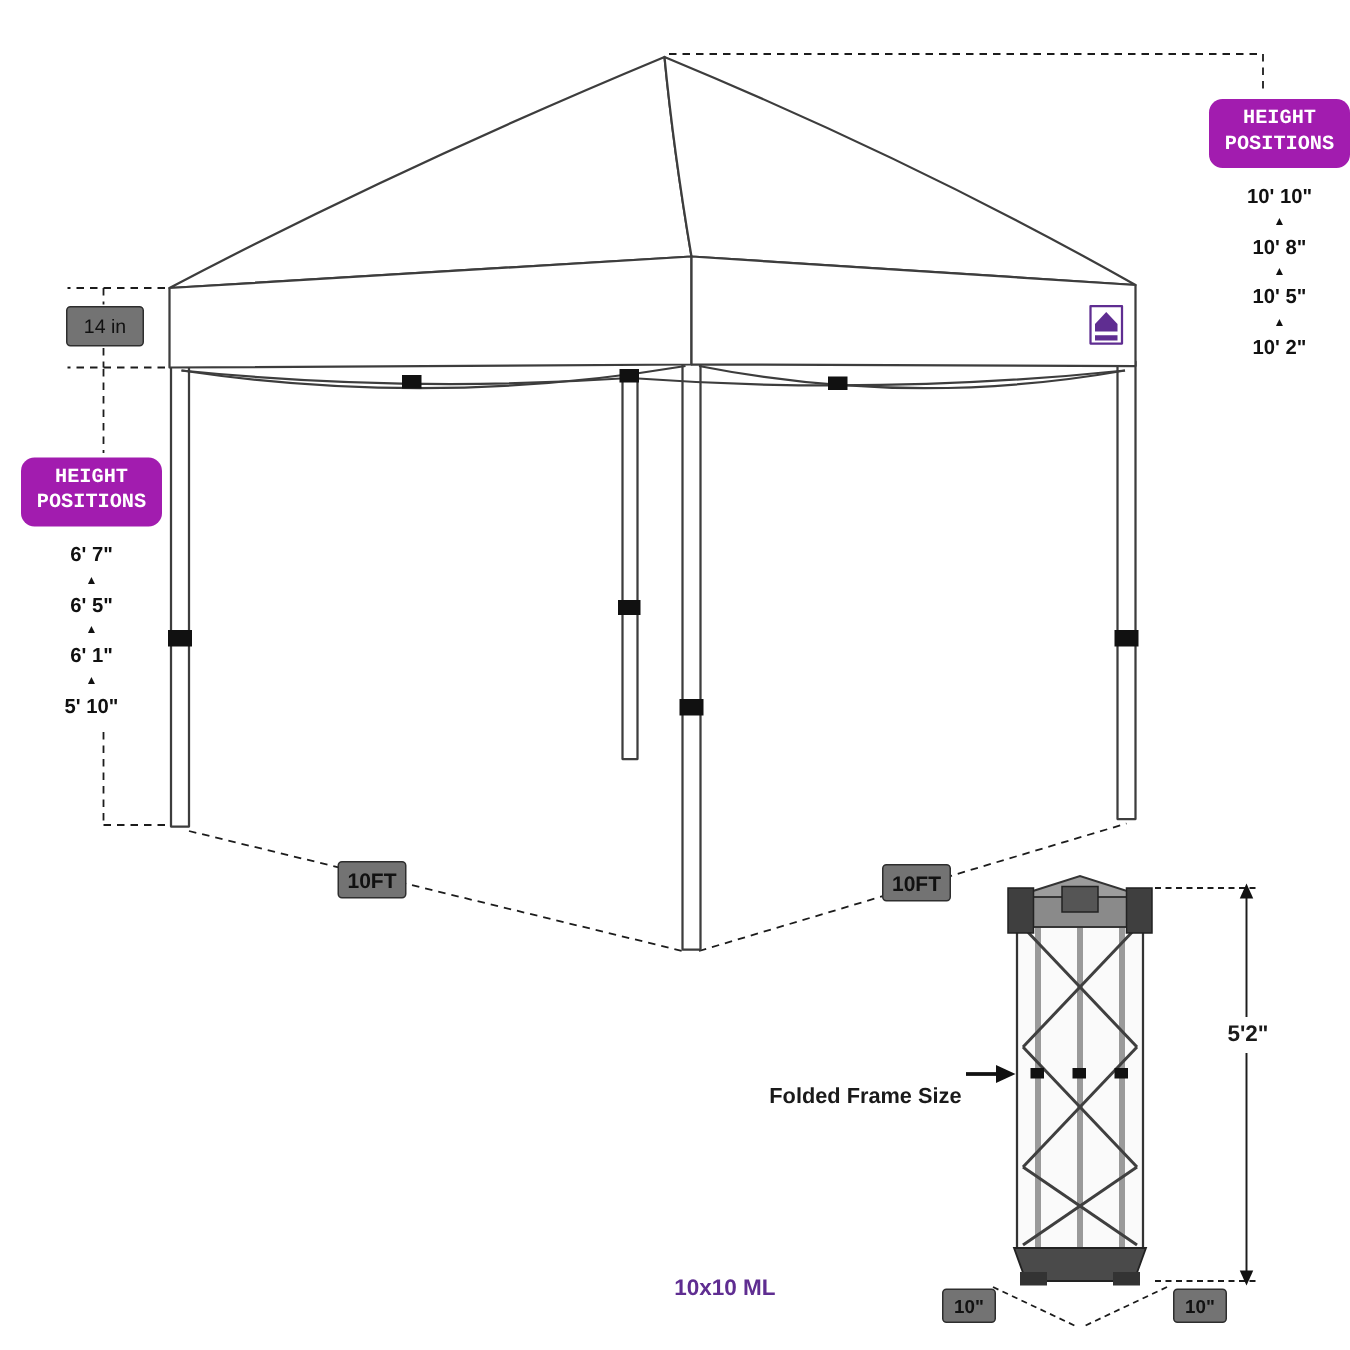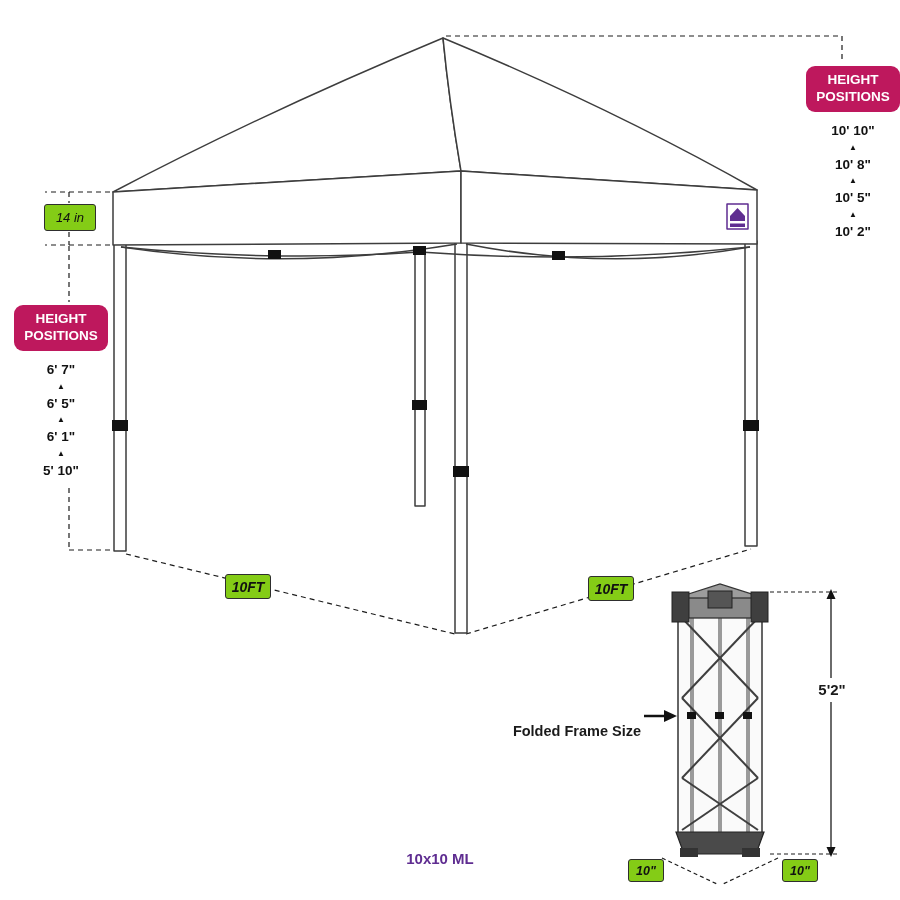--- a/index.html
+++ b/index.html
@@ -1,26 +1,26 @@
 <!DOCTYPE html>
 <html><head>
 <meta charset="utf-8">
 <style>
   * { margin:0; padding:0; box-sizing:border-box; }
   html,body { background:#ffffff; font-family:"Liberation Sans", sans-serif; }
   .canvas { position:relative; width:900px; height:900px; background:#fff; overflow:hidden; }
   .canvas > svg { position:absolute; left:0; top:0; }
   .dim-box {
-    position:absolute; background:#84cc16; border:1.5px solid #2e2e2e; border-radius:3px;
-    display:flex; align-items:center; justify-content:center; color:#111;font-style:italic;
+    position:absolute; background:#737373; border:1.5px solid #2e2e2e; border-radius:3px;
+    display:flex; align-items:center; justify-content:center; color:#111;
   }
   .badge {
-    position:absolute; background:#be185d; color:#fff; font-weight:bold; text-align:center;
+    position:absolute; background:#a21caf; color:#fff; font-weight:bold; text-align:center;
     border-radius:9px; display:flex; align-items:center; justify-content:center;
-    line-height:1.25; font-size:13.5px; padding:4px 6px;
+    line-height:1.25; font-size:13.5px; padding:4px 6px;font-family:Liberation Mono, monospace;
   }
   .pos-col {
     position:absolute; display:flex; flex-direction:column; align-items:center;
     color:#111; font-weight:bold; font-size:13.5px;
   }
   .pos-col .tri { font-size:8px; line-height:1; margin:3px 0; color:#111; }
   .pos-col .val { background:#fff; padding:0 3px; line-height:1; margin:3px 0; white-space:nowrap; }
   .plain-label { position:absolute; color:#1a1a1a; font-weight:bold; }
   .title-label { position:absolute; color:#5f2d91; font-weight:bold; font-size:15px; text-align:center; }
   .bg-white { background:#fff; }
@@ -166,15 +166,15 @@
   <div class="dim-box" style="left:588px; top:576px; width:46px; height:25px; font-size:14px; font-weight:bold;">10FT</div>
 
   <div class="plain-label" style="left:503px; top:707px; width:138px; font-size:14.5px; text-align:right;margin-top:16px;">Folded Frame Size</div>
 
   <div class="plain-label bg-white" style="left:810px; top:678px; width:44px; height:24px; font-size:15px; text-align:center; line-height:24px;">5'2"</div>
 
   <div class="dim-box" style="left:628px; top:859px; width:36px; height:23px; font-size:12.5px; font-weight:bold;">10"</div>
 
   <div class="dim-box" style="left:782px; top:859px; width:36px; height:23px; font-size:12.5px; font-weight:bold;">10"</div>
 
-  <div class="title-label" style="left:375px; top:850px; width:130px;">10x10 ML</div>
+  <div class="title-label" style="left:387px; top:850px; width:130px;text-align:right;">10x10 ML</div>
 
 </div>
 
 </body></html>

